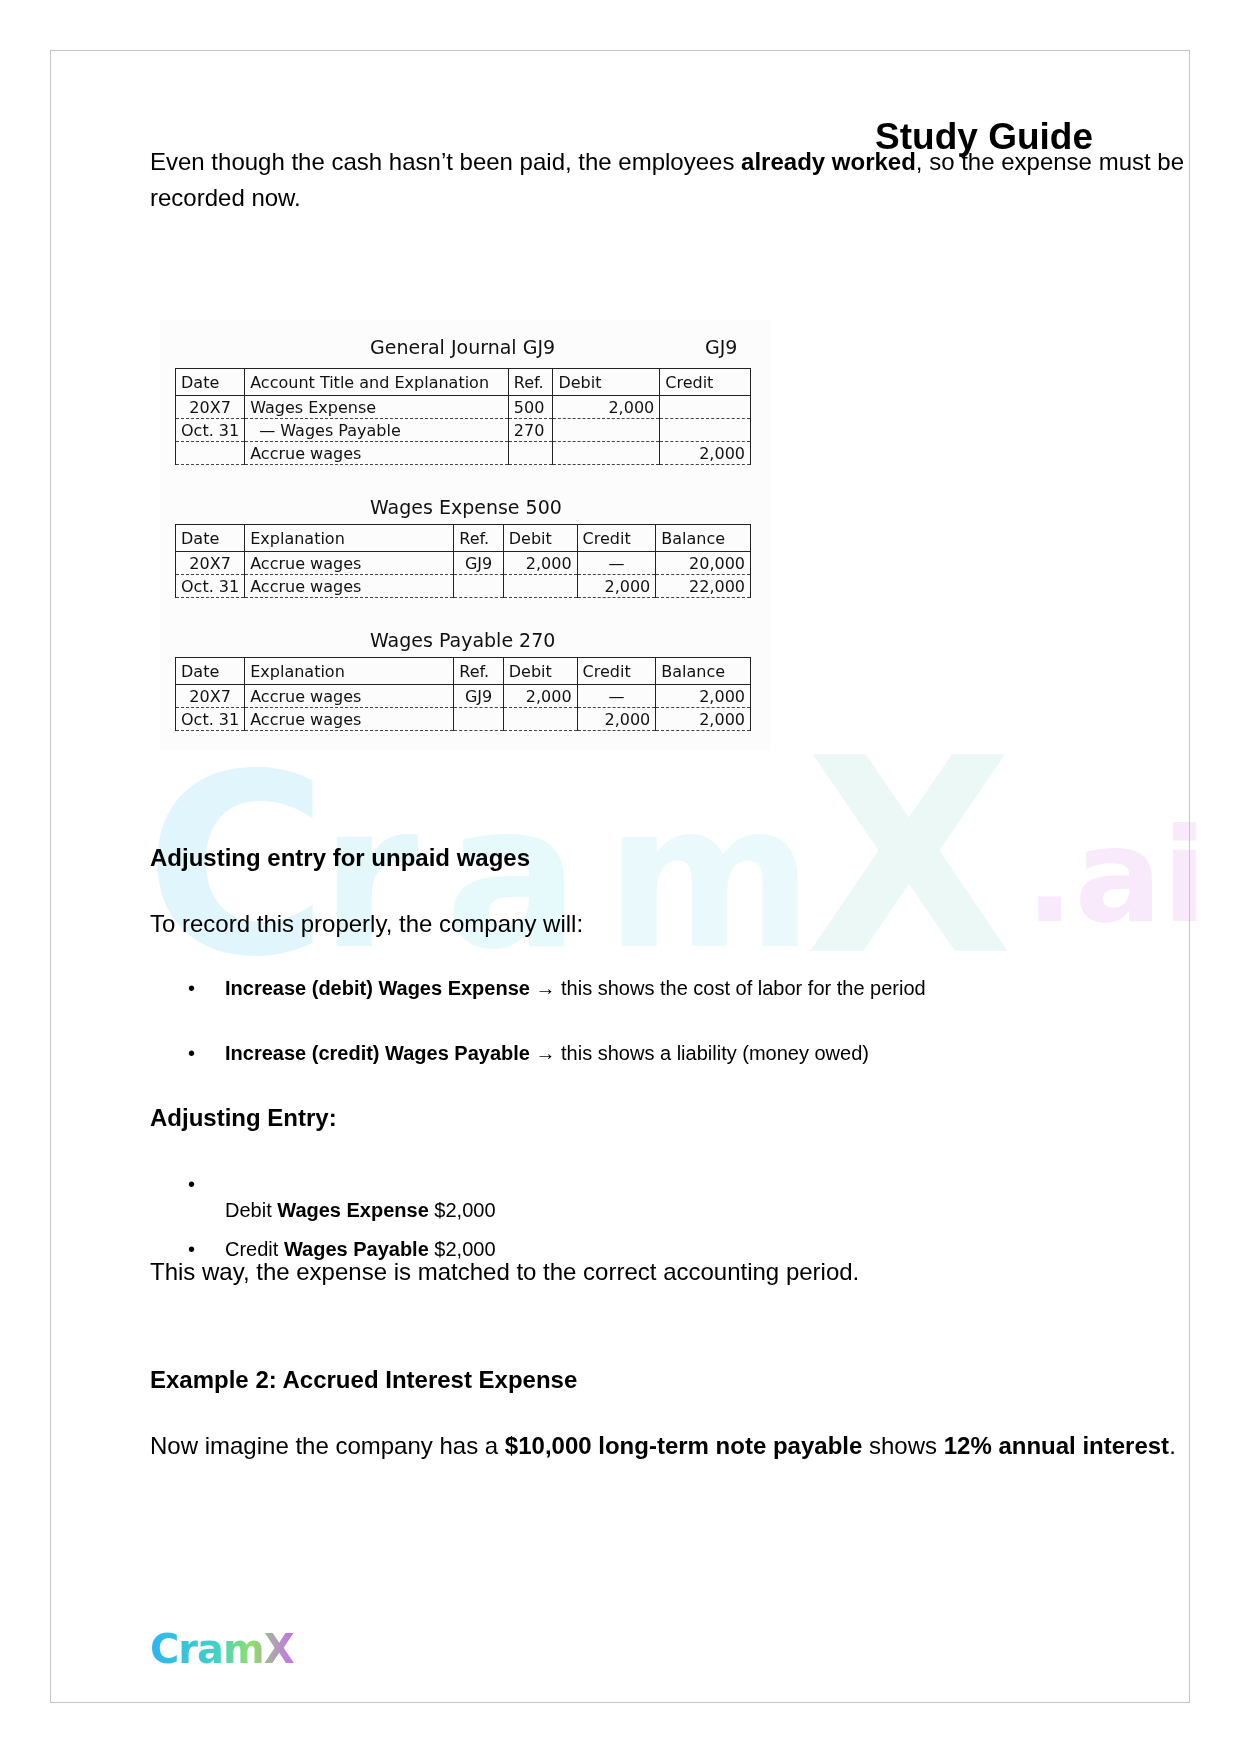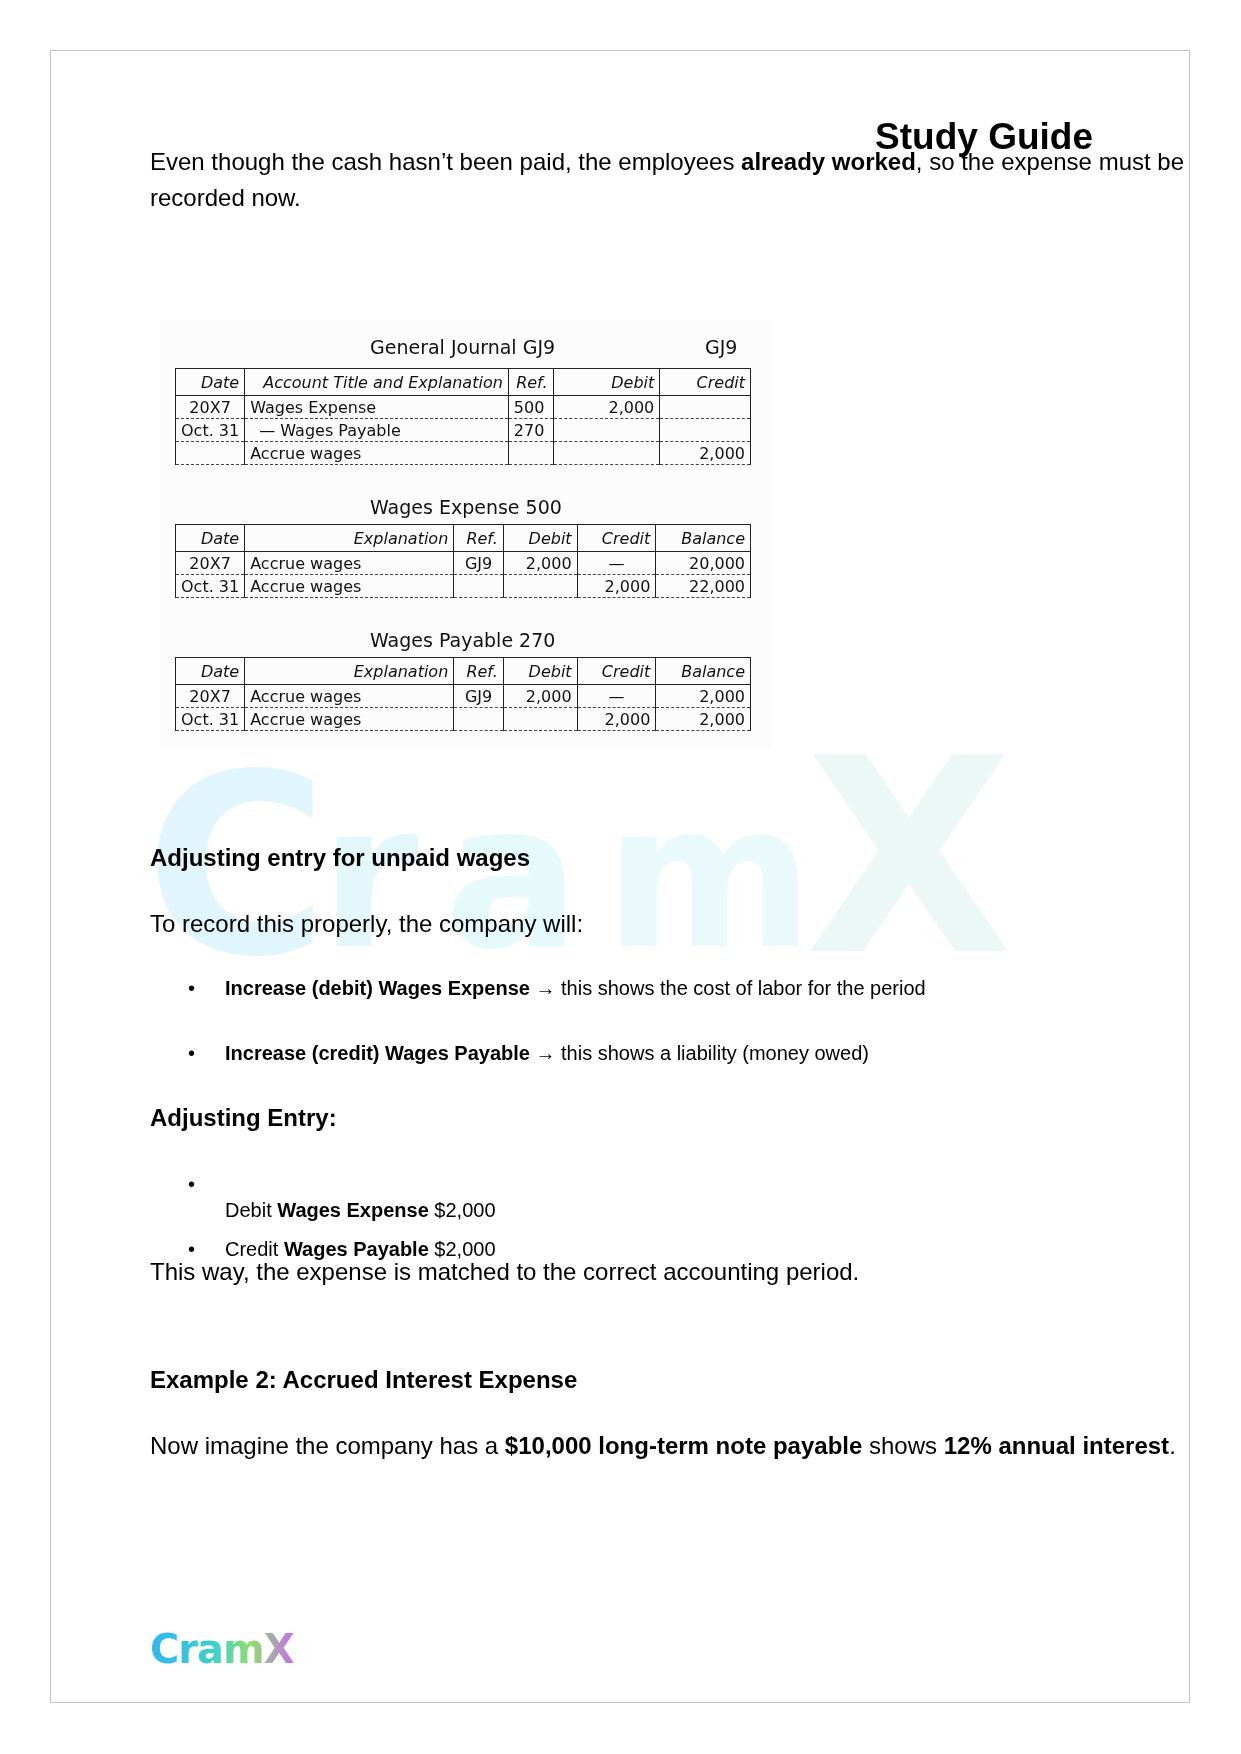--- a/index.html
+++ b/index.html
@@ -18,41 +18,42 @@
   .watermark { position: absolute; left: 145px; top: 760px; width: 950px; height: 215px; pointer-events: none; }
   .wm-letter { position: absolute; font-family: "DejaVu Sans", sans-serif; font-weight: bold; }
 
   
   .ledger-wrap { position: absolute; left: 160px; top: 320px; width: 610px; height: 430px;
                  background: #fcfcfc; font-family: "DejaVu Sans", sans-serif; color: #111; }
   .ledger-title { position: absolute; font-size: 19px; }
   table.ledger { position: absolute; border-collapse: collapse; font-size: 16px; left: 15px; width: 576px; }
   table.ledger td, table.ledger th { border-left: 1.5px solid #222; border-right: 1.5px solid #222;
         padding: 0 5px; height: 22px; font-weight: normal; white-space: nowrap; }
-  table.ledger th { border-top: 1.5px solid #222; border-bottom: 1.5px solid #222; height: 26px; text-align: right; font-style: italic; }
+  table.ledger th { border-top: 1.5px solid #222; border-bottom: 1.5px solid #222; height: 26px; text-align: left; }
   table.ledger td { border-bottom: 1.5px dashed #444; }
   .r { text-align: right; }
   .c { text-align: center; }
 
   .logo { position: absolute; left: 150px; top: 1626px; font-family: "DejaVu Sans", sans-serif;
           font-weight: bold; font-size: 40px; letter-spacing: -1px;
           background: linear-gradient(90deg, #2fb5f0 0%, #3ed1c8 45%, #8ee06a 70%, #c86df0 100%);
           -webkit-background-clip: text; background-clip: text; color: transparent; }
 </style>
 </head>
 <body>
 
 <div class="page"></div>
 
 <div class="watermark">
   <span class="wm-letter" style="left:0;top:-40px;font-size:250px;color:rgba(120,210,245,0.22);">C</span>
   <span class="wm-letter" style="left:175px;top:0;font-size:200px;color:rgba(120,220,240,0.2);">r</span>
   <span class="wm-letter" style="left:300px;top:0;font-size:200px;color:rgba(130,225,235,0.2);">a</span>
   <span class="wm-letter" style="left:460px;top:0;font-size:200px;color:rgba(150,225,235,0.2);">m</span>
   <span class="wm-letter" style="left:660px;top:-60px;font-size:270px;color:rgba(170,225,215,0.22);">X</span>
+  <span class="wm-letter" style="left:880px;top:40px;font-size:130px;color:rgba(230,180,240,0.28);">.ai</span>
 </div>
 
 <div class="abs title">Study Guide</div>
 
 <div class="abs body-text" style="top:144px;">
   <span>Even though the cash hasn’t been paid, the employees </span><span class="bold">already worked</span><span>, so the expense must be</span>
 </div>
 <div class="abs body-text" style="top:180px;">recorded now.</div>
 
 <div class="ledger-wrap">

